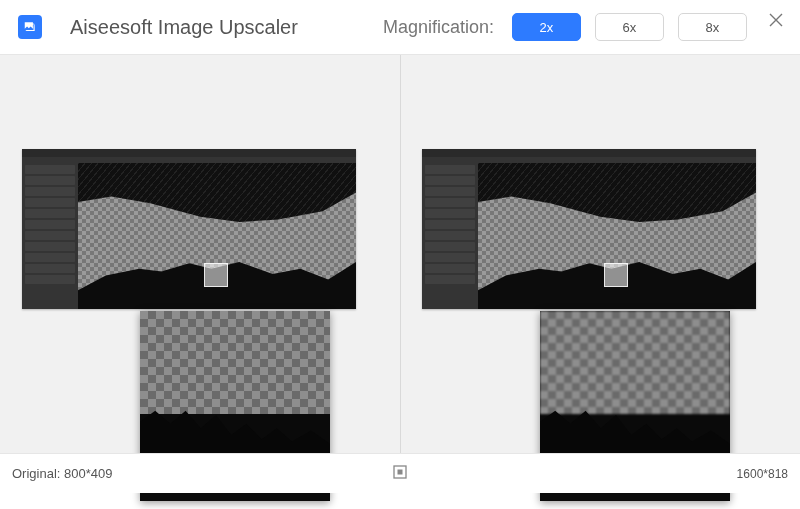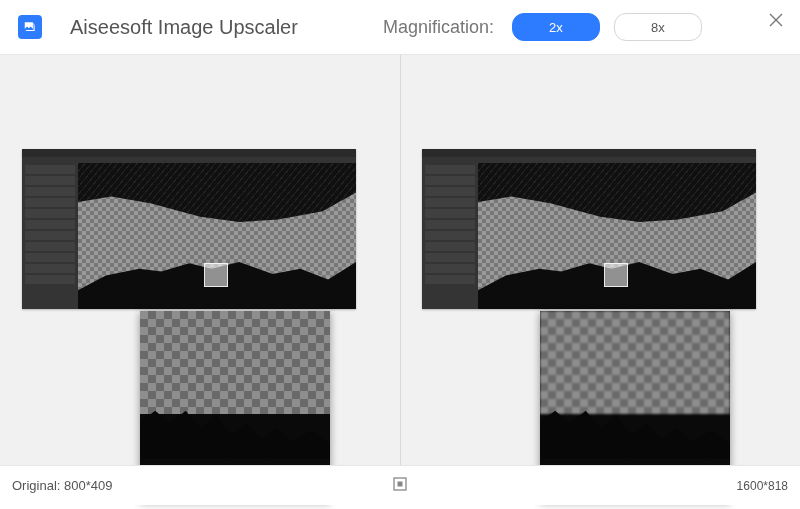--- a/index.html
+++ b/index.html
@@ -6,21 +6,21 @@
   html, body { width: 800px; height: 509px; font-family: -apple-system, 'Segoe UI', Arial, sans-serif; background: #fff; overflow: hidden; }
   .app { width: 800px; height: 509px; position: relative; }
 
   
   .header { height: 54px; display: flex; align-items: center; padding: 0 18px; }
   .logo { width: 24px; height: 24px; border-radius: 4px; background: #2d7bff; display: flex; align-items: center; justify-content: center; }
   .logo svg { width: 14px; height: 14px; fill: #fff; }
   .title { font-size: 20px; color: #555; margin-left: 28px; }
   .mag-label { font-size: 18px; color: #777; margin-left: 85px; }
   .mag-btns { display: flex; gap: 14px; margin-left: 18px; }
-  .mag-btn { width: 88px; height: 28px; border-radius: 12px; font-size: 13px; display: flex; align-items: center; justify-content: center; cursor: pointer; border: 1px solid #d6d6d6; background: #fff; color: #555; }
+  .mag-btn { width: 69px; height: 28px; border-radius: 5px; font-size: 13px; display: flex; align-items: center; justify-content: center; cursor: pointer; border: 1px solid #d6d6d6; background: #fff; color: #555; }
   .mag-btn.active { background: #2d7bff; border-color: #2d7bff; color: #fff; }
   .close { position: absolute; top: 8px; right: 12px; width: 24px; height: 24px; display: flex; align-items: center; justify-content: center; cursor: pointer; color: #888; }
 
   
   .workspace { position: absolute; top: 54px; left: 0; right: 0; bottom: 40px; background: #f1f1f1; border-top: 1px solid #e6e6e6; }
   .pane { position: absolute; top: 0; bottom: 0; }
   .pane.left { left: 0; width: 400px; }
   .pane.right { right: 0; width: 400px; }
   .divider { position: absolute; top: 0; bottom: 0; left: 400px; width: 1px; background: #d9d9d9; }
 
@@ -51,39 +51,40 @@
   .zoom .ridge { position:absolute; inset:auto 0 0 0; height:58%; background:#070707;
      clip-path: polygon(0 28%,8% 18%,16% 30%,24% 18%,32% 34%,40% 22%,48% 40%,56% 30%,64% 44%,72% 34%,80% 46%,90% 36%,100% 48%,100% 100%,0 100%);}
   .zoom .ground { position:absolute; inset:auto 0 0 0; height:22%;
      background:
        linear-gradient(#0b0b0b,#0b0b0b),
        repeating-linear-gradient( 95deg, rgba(255,255,255,.18) 0 1px, transparent 1px 6px),
        repeating-linear-gradient(-95deg, rgba(255,255,255,.14) 0 1px, transparent 1px 7px);
      background-blend-mode: multiply, normal, normal; }
 
   
-  .footer { position: absolute; left: 0; right: 0; bottom: 4px; height: 40px; border-top: 1px solid #e6e6e6; background:#fff; display:flex; align-items:center; }
+  .footer { position: absolute; left: 0; right: 0; bottom: 16px; height: 40px; border-top: 1px solid #e6e6e6; background:#fff; display:flex; align-items:center; }
   .footer .orig { font-size: 13px; color:#555; padding-left: 12px; }
   .footer .out  { margin-left:auto; font-size:12px; color:#555; padding-right:12px; }
   .footer .compare { position:absolute; left:50%; transform:translateX(-50%); color:#777; cursor:pointer; }
 </style>
 </head>
 <body>
 <div class="app">
 
   <div class="header">
     <div class="logo">
       <svg viewBox="0 0 24 24">
           <path d="M3 4h14v11l-4-4-3 3-3-3-4 4V4zm15 2v11H6l-2 2h16V8l-2-2zM14 6l5 .01V11l-2-2-3 3V6z"></path>
         </svg>
     </div>
     <div class="title">Aiseesoft Image Upscaler</div>
     <div class="mag-label">Magnification:</div>
     <div class="mag-btns">
       <div class="mag-btn active">2x</div>
+      <div class="mag-btn">6x</div>
       <div class="mag-btn">8x</div>
     </div>
     <div class="close">
       <svg width="16" height="16" viewBox="0 0 16 16">
           <path stroke="#777" stroke-width="1.4" fill="none" d="M2 2l12 12M14 2L2 14"></path>
         </svg>
     </div>
   </div>
 
   <div class="workspace">

